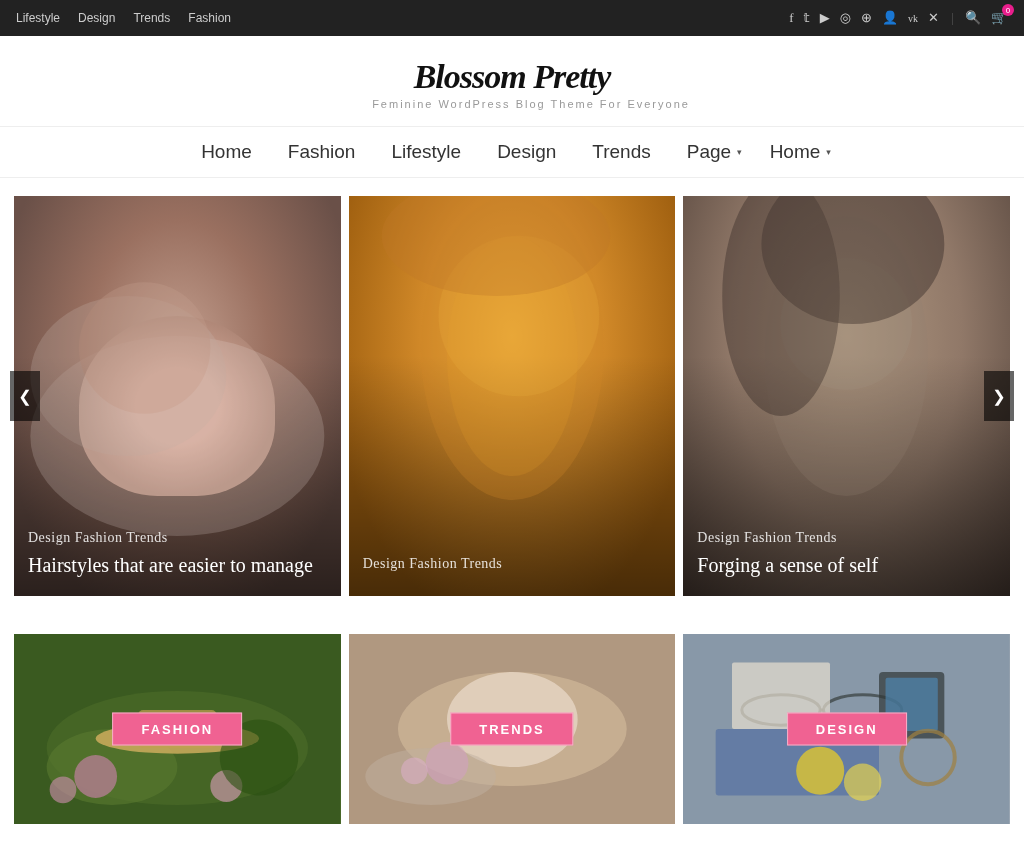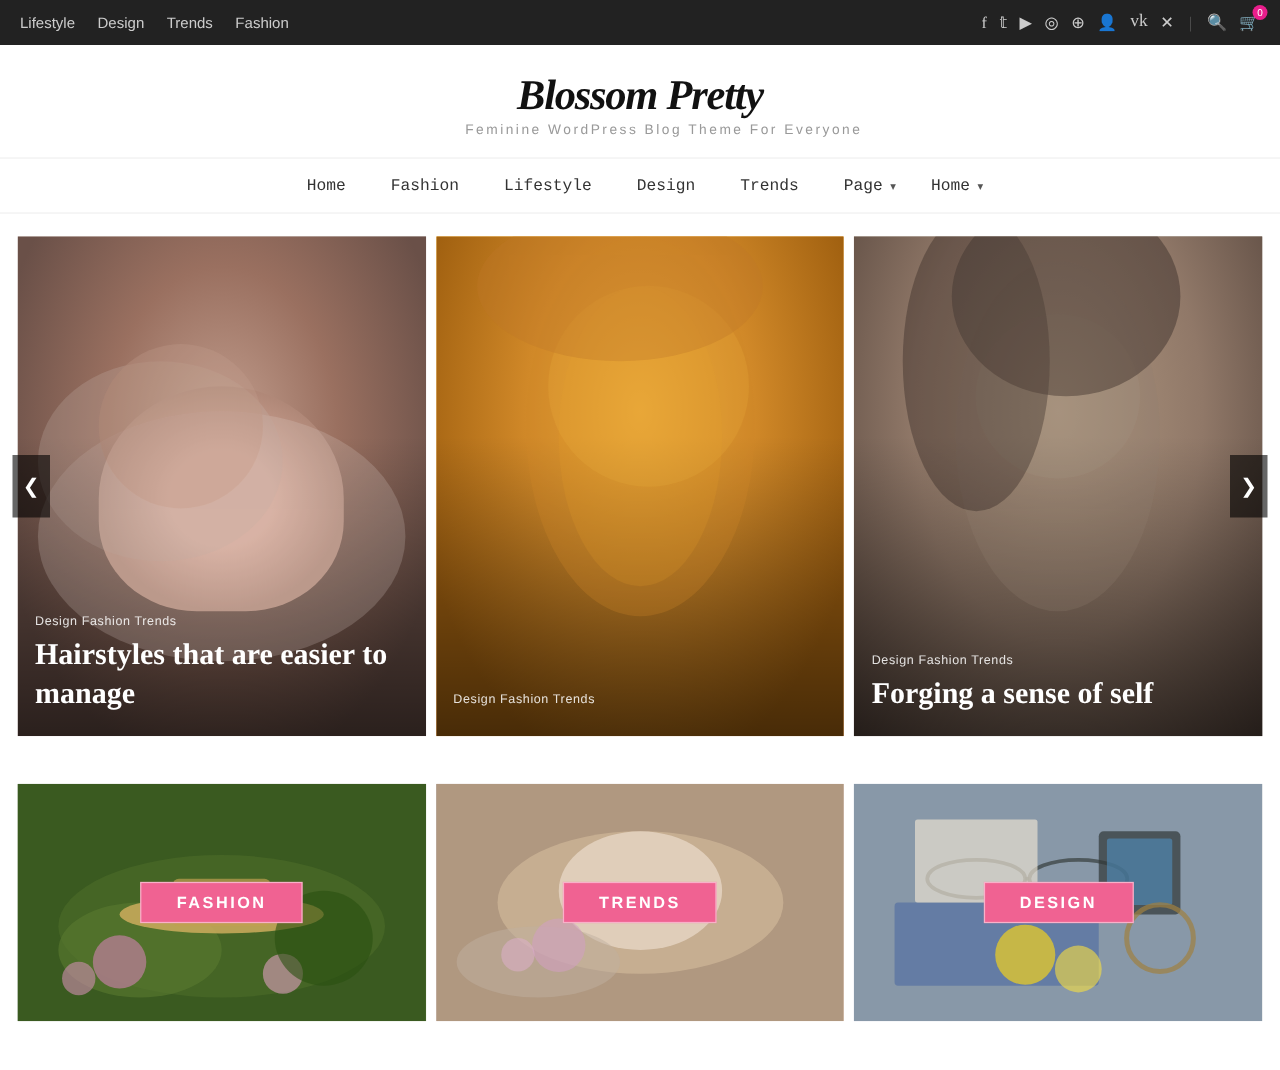--- a/index.html
+++ b/index.html
@@ -74,22 +74,22 @@
       display: flex;
       justify-content: center;
       gap: 0;
       padding: 0;
       border-bottom: 1px solid #eee;
       background: #fff;
     }
     .main-nav a {
       text-decoration: none;
       color: #333;
-      font-size: 13px;
-      font-family: Liberation Mono, monospace;
+      font-size: 19px;
+      font-family: Liberation Sans, sans-serif;
       padding: 14px 18px;
       display: block;
     }
     .main-nav .has-dropdown { position: relative; display: flex; align-items: center; }
     .main-nav .has-dropdown a { padding-right: 6px; }
     .dropdown-arrow { font-size: 9px; color: #555; padding-right: 10px; }
 
     
     .slider-section {
       position: relative;
@@ -188,30 +188,30 @@
 
     .slide-overlay {
       position: absolute;
       bottom: 0;
       left: 0;
       right: 0;
       padding: 16px 14px 18px;
       z-index: 5;
     }
     .slide-category {
-      font-size: 10px;
+      font-size: 14px;
       color: rgba(255,255,255,0.85);
-      font-family: Liberation Sans, sans-serif;
+      font-family: Liberation Serif, serif;
       margin-bottom: 6px;
       letter-spacing: 0.5px;
       margin-top: 28px;
     }
     .slide-title {
-      font-size: 24px;
-      font-weight: bold;
+      font-size: 20px;
+      font-weight: normal;
       color: #fff;
       line-height: 1.3;
       font-family: Georgia, serif;
     }
 
     
     .category-section {
       display: flex;
       gap: 0;
       padding: 20px 10px 20px;
@@ -283,21 +283,21 @@
     <a>Trends</a>
     <a>Fashion</a>
   </nav>
   <div class="top-bar-icons">
     <span>f</span>
     <span>𝕥</span>
     <span>▶</span>
     <span>◎</span>
     <span>⊕</span>
     <span>👤</span>
-    <span style="font-size:14px">vk</span>
+    <span style="font-size:10px">vk</span>
     <span>✕</span>
     <span style="color:#555;margin:0 2px">|</span>
     <span>🔍</span>
     <span class="cart-badge">
       🛒
       <span class="badge">0</span>
     </span>
   </div>
 </div>
 

